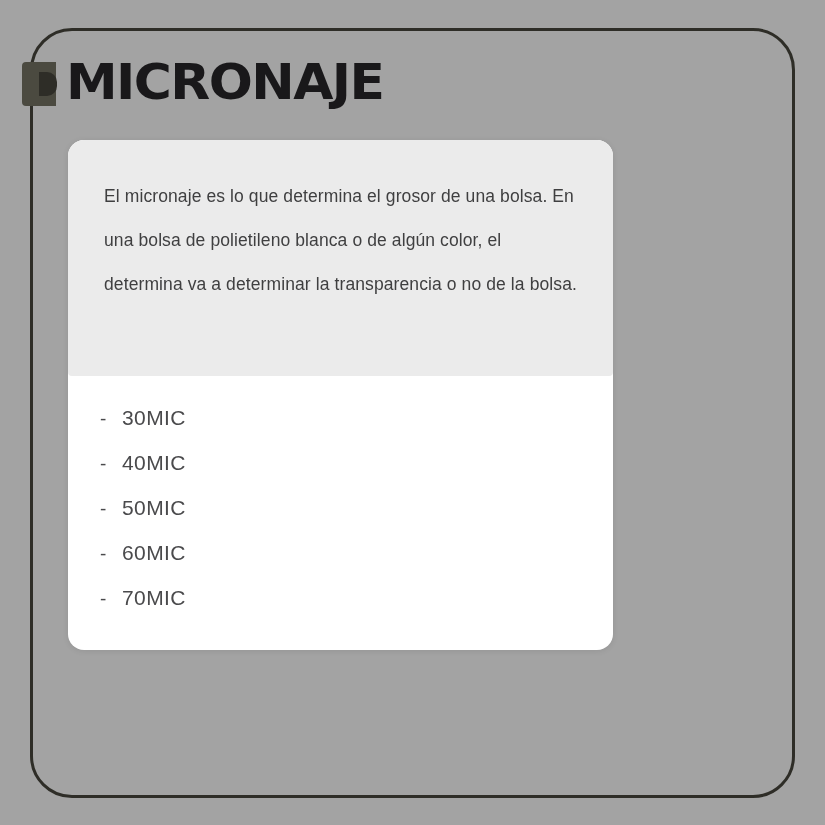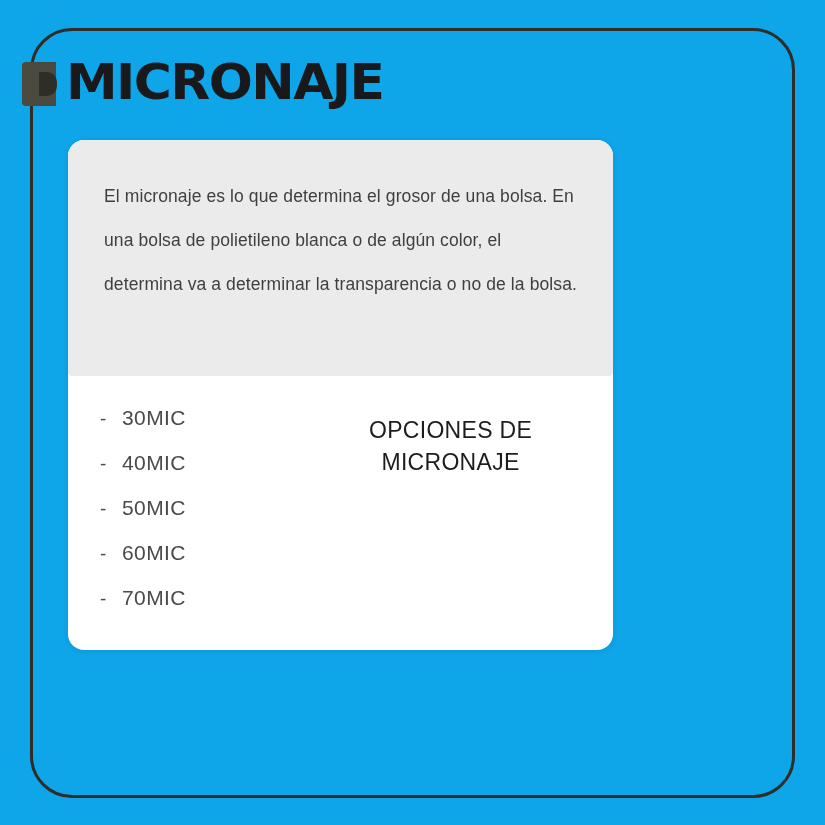--- a/index.html
+++ b/index.html
@@ -11,21 +11,21 @@
     height: 825px;
     background: #ffffff;
     font-family: "Liberation Sans", sans-serif;
     overflow: hidden;
   }
 
   .page {
     position: relative;
     width: 825px;
     height: 825px;
-    background: #0ea5e9;
+    background: #a3a3a3;
   }
 
   
   .frame {
     position: absolute;
     left: 30px;
     top: 28px;
     width: 765px;
     height: 770px;
     border: 3px solid #2e2d27;
@@ -182,18 +182,17 @@
         <li>
           <span class="mic-dash">-</span>
           <span>60MIC</span>
         </li>
         <li>
           <span class="mic-dash">-</span>
           <span>70MIC</span>
         </li>
       </ul>
 
-      <div class="options-label">OPCIONES DE MICRONAJE</div>
 
     </div>
   </div>
 
 </div>
 
 </body></html>

